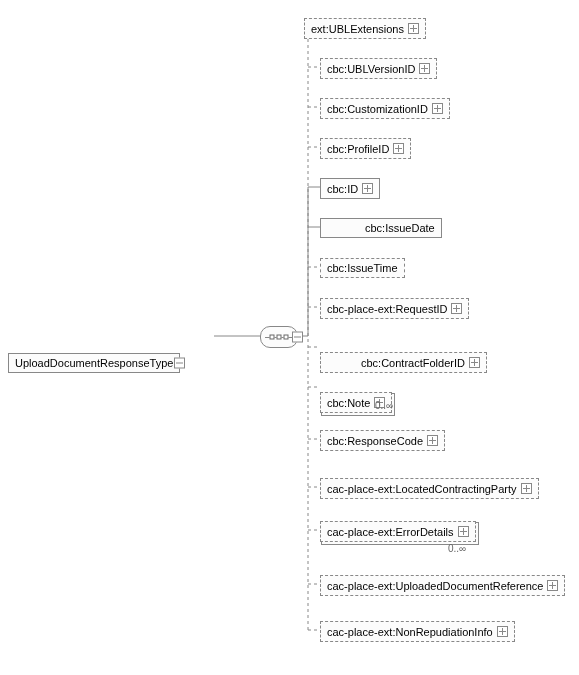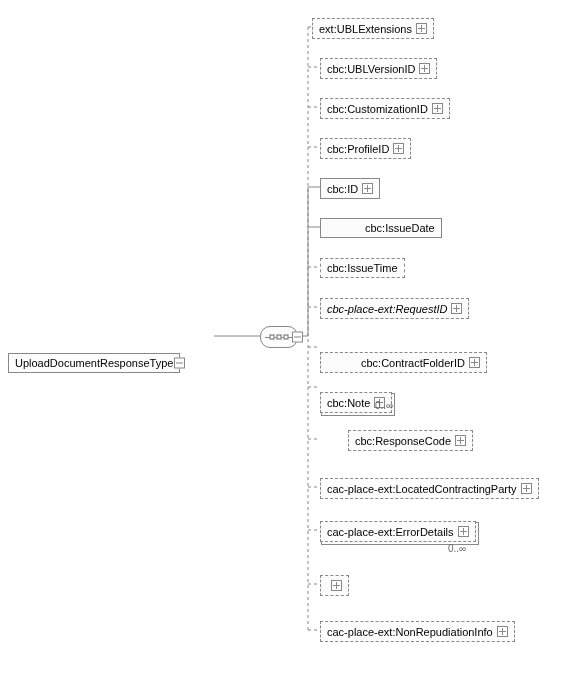--- a/index.html
+++ b/index.html
@@ -166,30 +166,30 @@
   <div class="seq-line"></div>
   <div class="seq-dots">
       <span></span>
       <span></span>
       <span></span>
     </div>
   <span class="minus"></span>
 </div>
 
 <div id="children">
-    <div class="element optional" style="left: 312px; top: 18px;"><span>ext:UBLExtensions</span><span class="expander"></span></div>
+    <div class="element optional" style="left: 304px; top: 18px;"><span>ext:UBLExtensions</span><span class="expander"></span></div>
     <div class="element optional" style="left: 320px; top: 58px;"><span>cbc:UBLVersionID</span><span class="expander"></span></div>
     <div class="element optional" style="left: 320px; top: 98px;"><span>cbc:CustomizationID</span><span class="expander"></span></div>
     <div class="element optional" style="left: 320px; top: 138px;"><span>cbc:ProfileID</span><span class="expander"></span></div>
     <div class="element" style="left: 320px; top: 178px;"><span>cbc:ID</span><span class="expander"></span></div>
     <div class="element" style="left: 320px; top: 218px; padding-left: 44px;"><span>cbc:IssueDate</span></div>
     <div class="element optional" style="left: 320px; top: 258px;"><span>cbc:IssueTime</span></div>
-    <div class="element optional" style="left: 320px; top: 298px; font-style: italic;"><span>cbc-place-ext:RequestID</span><span class="expander"></span></div>
+    <div class="element optional" style="left: 320px; top: 298px;"><span>cbc-place-ext:RequestID</span><span class="expander"></span></div>
     <div class="element optional" style="left: 320px; top: 352px; padding-left: 40px;"><span>cbc:ContractFolderID</span><span class="expander"></span></div>
     <div class="element optional" style="left: 320px; top: 392px; box-shadow: rgb(252, 252, 252) 2px 2px 0px, rgb(136, 136, 136) 2px 2px 0px 1px;"><span>cbc:Note</span><span class="expander"></span></div>
     <div class="card" style="left: 375px; top: 400px;">0..∞</div>
-    <div class="element optional" style="left: 320px; top: 430px; margin-left: 28px;"><span>cbc:ResponseCode</span><span class="expander"></span></div>
+    <div class="element optional" style="left: 320px; top: 430px;"><span>cbc:ResponseCode</span><span class="expander"></span></div>
     <div class="element optional" style="left: 320px; top: 478px;"><span>cac-place-ext:LocatedContractingParty</span><span class="expander"></span></div>
     <div class="element optional" style="left: 320px; top: 521px; box-shadow: rgb(252, 252, 252) 2px 2px 0px, rgb(136, 136, 136) 2px 2px 0px 1px;"><span>cac-place-ext:ErrorDetails</span><span class="expander"></span></div>
     <div class="card" style="left: 448px; top: 543px;">0..∞</div>
-    <div class="element optional" style="left: 320px; top: 575px;"><span class="expander"></span></div>
+    <div class="element optional" style="left: 320px; top: 575px;"><span>cac-place-ext:UploadedDocumentReference</span><span class="expander"></span></div>
     <div class="element optional" style="left: 320px; top: 621px;"><span>cac-place-ext:NonRepudiationInfo</span><span class="expander"></span></div>
   </div>
 
 </body></html>

